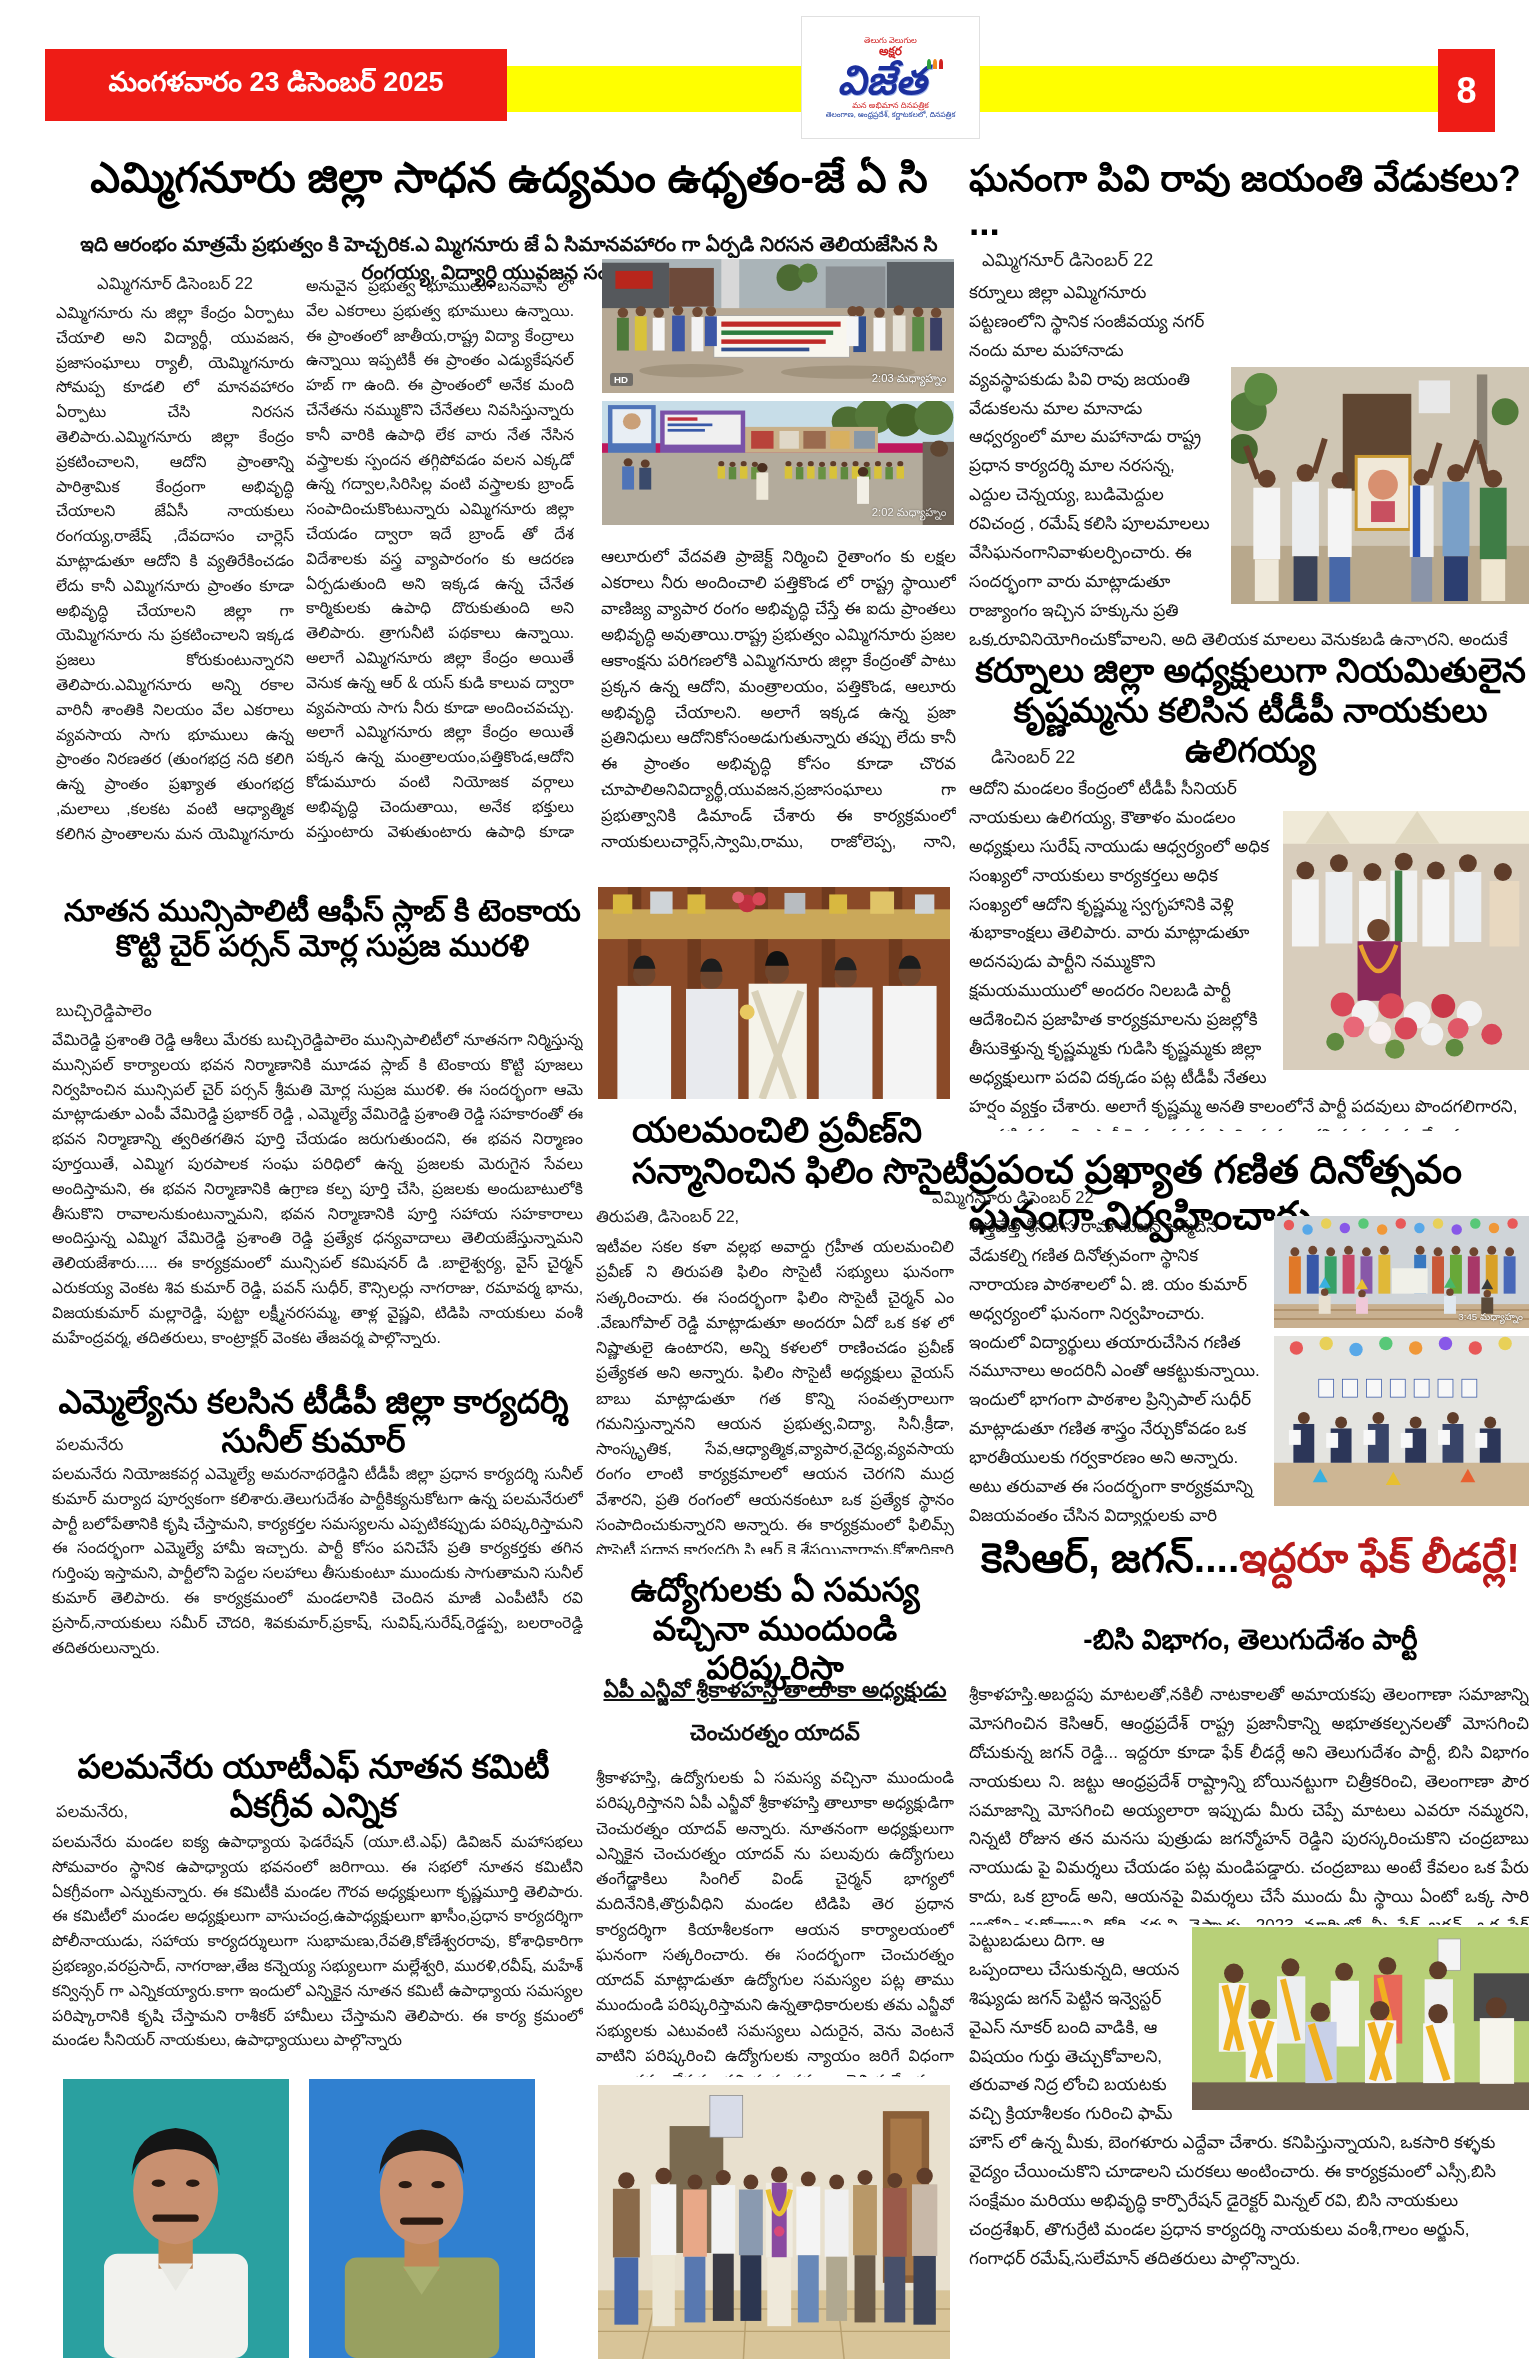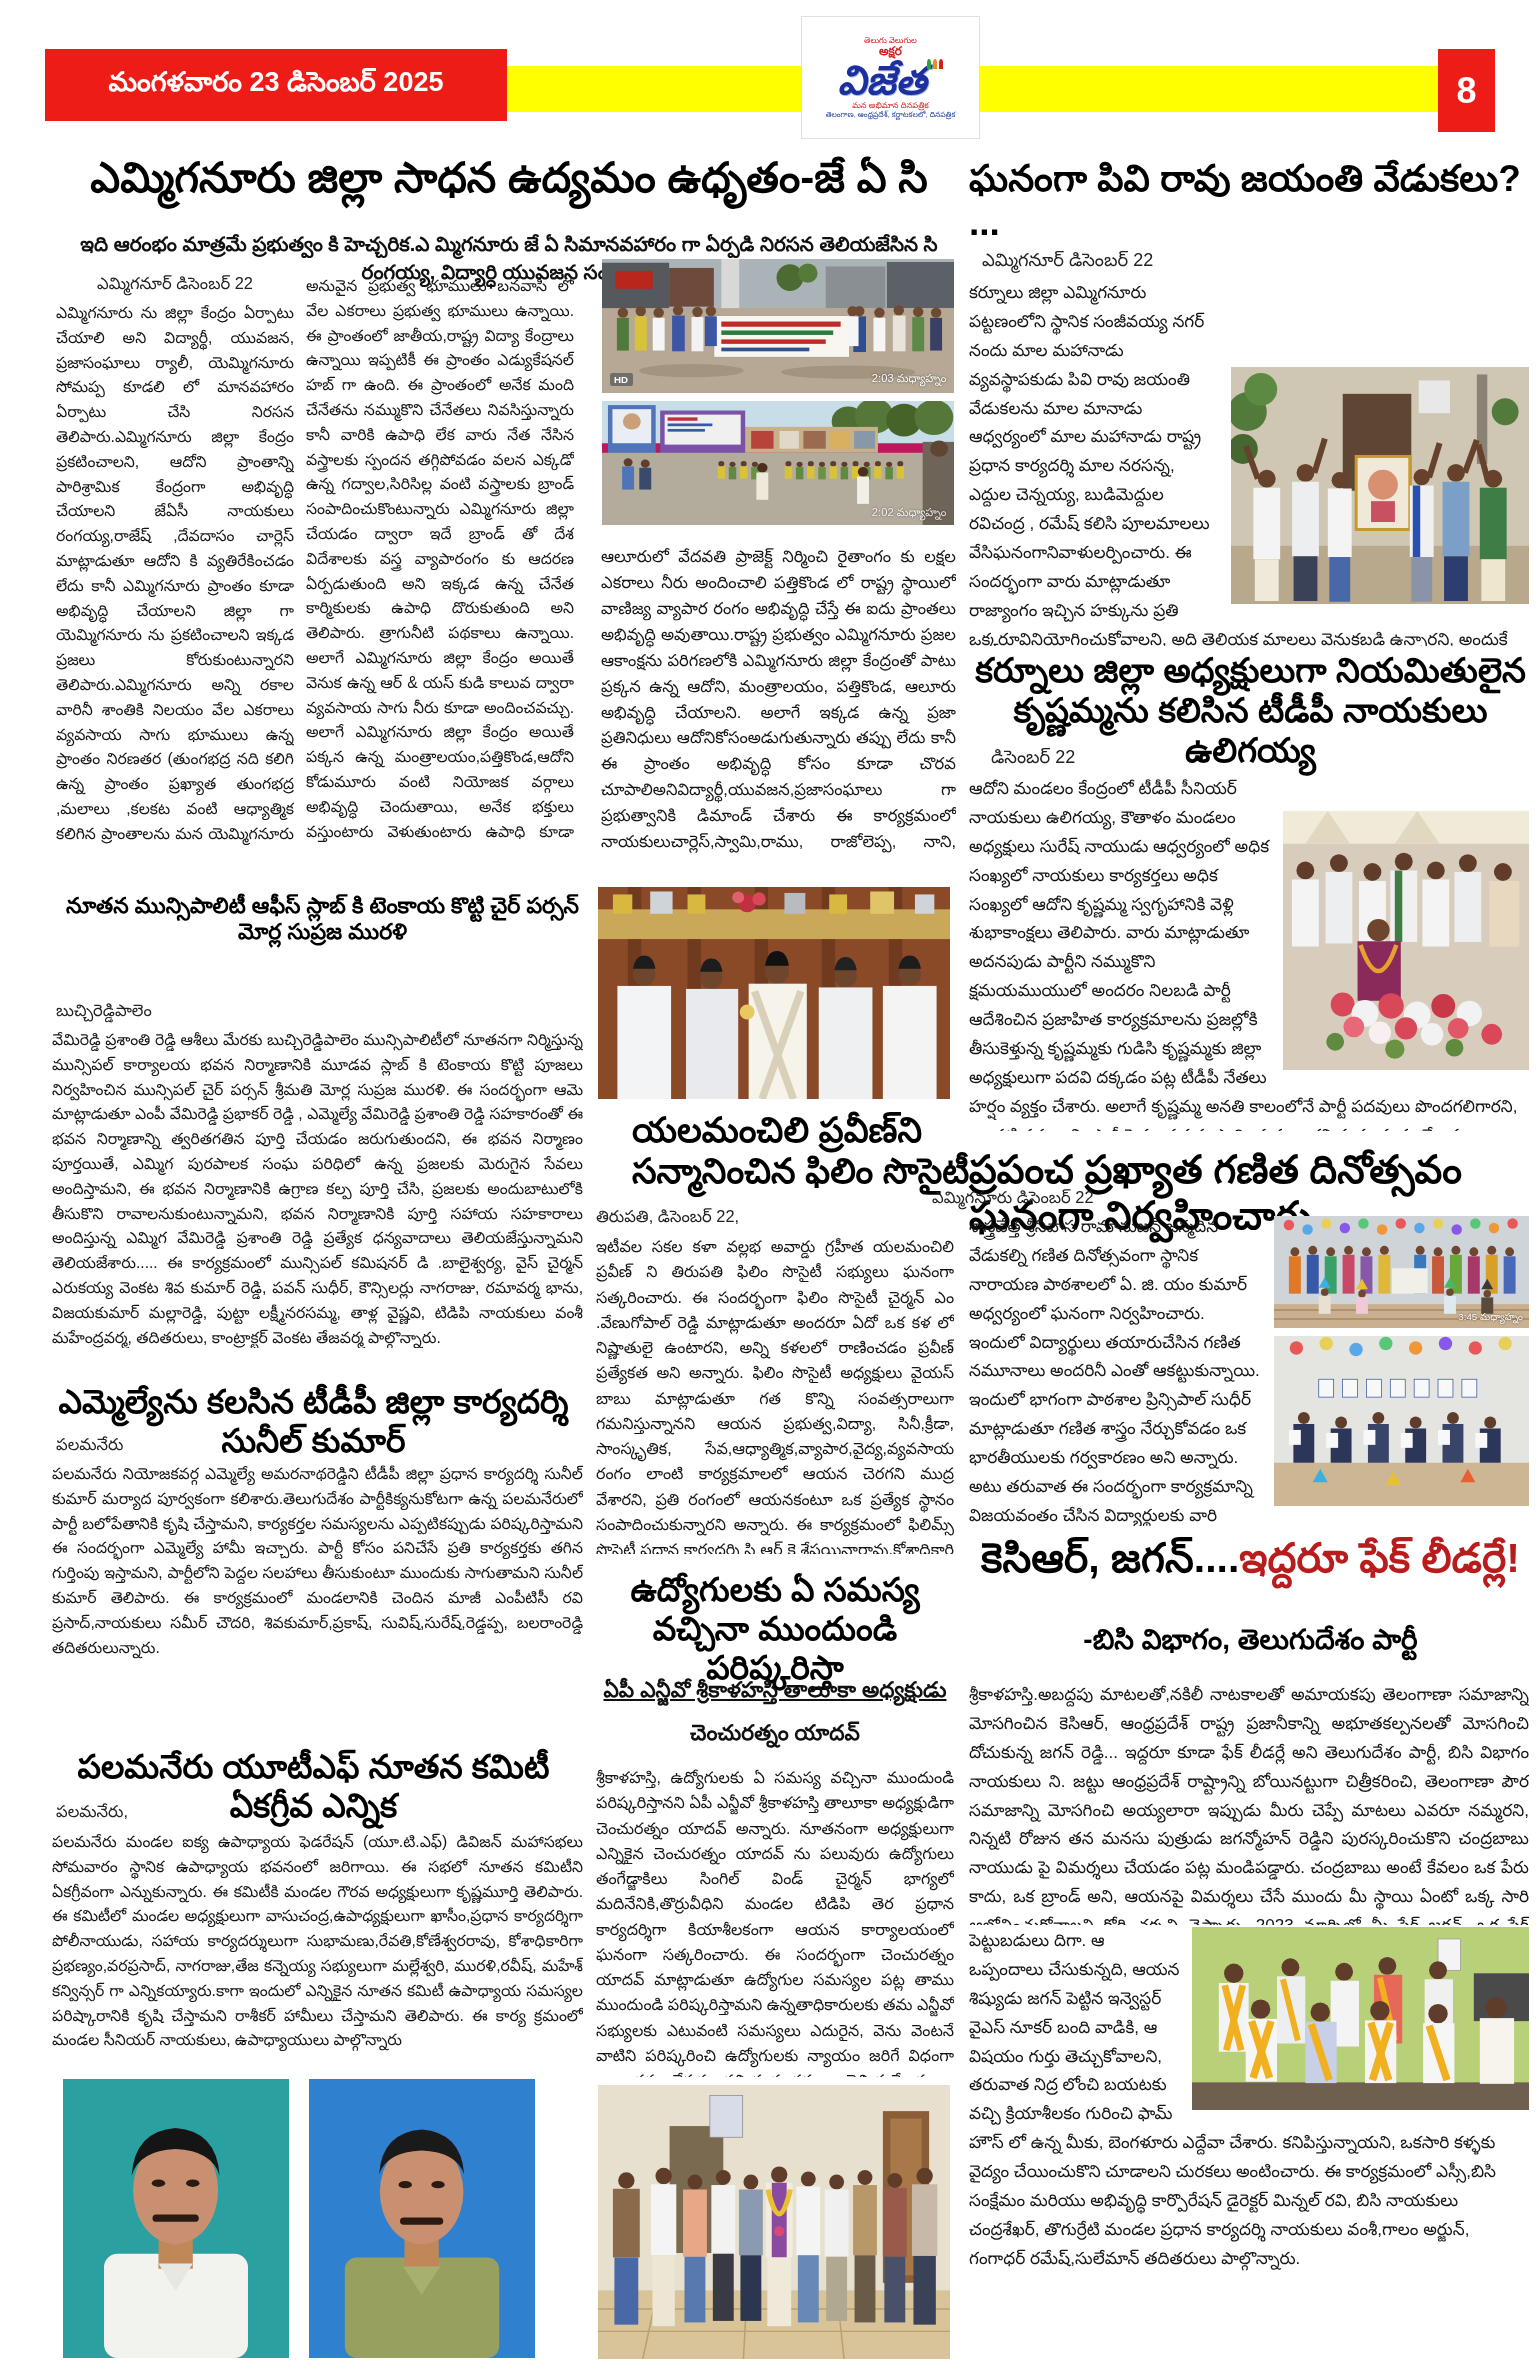--- a/index.html
+++ b/index.html
@@ -178,21 +178,21 @@
       <circle cx="350" cy="104" r="7" fill="#4a2f20"></circle>
         <rect x="342" y="111" width="16" height="40" fill="#f2efe6"></rect>
       <rect x="430" y="60" width="42" height="122" fill="#6f6458"></rect>
       <circle cx="452" cy="70" r="12" fill="#5f4632"></circle>
     </svg>
     <span class="ph-overlay" style="right:7.5px;bottom:4.5px;opacity:.85;">2:02 మధ్యాహ్నం</span>
   </div>
 
   <div class="abs jtext ctext" style="left:601px;top:544px;width:355px;height:313px;font-size:16.4px;">ఆలూరులో వేదవతి ప్రాజెక్ట్ నిర్మించి రైతాంగం కు లక్షల ఎకరాలు నీరు అందించాలి పత్తికొండ లో రాష్ట్ర స్థాయిలో వాణిజ్య వ్యాపార రంగం అభివృద్ధి చేస్తే ఈ ఐదు ప్రాంతలు అభివృద్ధి అవుతాయి.రాష్ట్ర ప్రభుత్వం ఎమ్మిగనూరు ప్రజల ఆకాంక్షను పరిగణలోకి ఎమ్మిగనూరు జిల్లా కేంద్రంతో పాటు ప్రక్కన ఉన్న ఆదోని, మంత్రాలయం, పత్తికొండ, ఆలూరు అభివృద్ధి చేయాలని. అలాగే ఇక్కడ ఉన్న ప్రజా ప్రతినిధులు ఆదోనికోసంఅడుగుతున్నారు తప్పు లేదు కానీ ఈ ప్రాంతం అభివృద్ధి కోసం కూడా చొరవ చూపాలిఅనివిద్యార్థీ,యువజన,ప్రజాసంఘాలు గా ప్రభుత్వానికి డిమాండ్ చేశారు ఈ కార్యక్రమంలో నాయకులుచార్లెస్,స్వామి,రాము, రాజోలెప్ప, నాని, గోవింద్,లక్ష్మీనారాయణ,తదితరులు పాల్గొన్నారు</div>
 
-  <div class="abs head center" style="left:45px;top:893px;width:555px;font-size:22px;">నూతన మున్సిపాలిటీ ఆఫీస్ స్లాబ్ కి టెంకాయ కొట్టి చైర్ పర్సన్ మోర్ల సుప్రజ మురళి</div>
+  <div class="abs head center" style="left:45px;top:893px;width:555px;font-size:30px;">నూతన మున్సిపాలిటీ ఆఫీస్ స్లాబ్ కి టెంకాయ కొట్టి చైర్ పర్సన్ మోర్ల సుప్రజ మురళి</div>
   <div class="abs dateline" style="left:56px;top:1001px;width:298px;">బుచ్చిరెడ్డిపాలెం</div>
   <div class="abs jtext" style="left:52px;top:1028px;width:531px;height:320px;">వేమిరెడ్డి ప్రశాంతి రెడ్డి ఆశీలు మేరకు బుచ్చిరెడ్డిపాలెం మున్సిపాలిటీలో నూతనగా నిర్మిస్తున్న మున్సిపల్ కార్యాలయ భవన నిర్మాణానికి మూడవ స్లాబ్ కి టెంకాయ కొట్టి పూజలు నిర్వహించిన మున్సిపల్ చైర్ పర్సన్ శ్రీమతి మోర్ల సుప్రజ మురళి. ఈ సందర్భంగా ఆమె మాట్లాడుతూ ఎంపీ వేమిరెడ్డి ప్రభాకర్ రెడ్డి , ఎమ్మెల్యే వేమిరెడ్డి ప్రశాంతి రెడ్డి సహకారంతో ఈ భవన నిర్మాణాన్ని త్వరితగతిన పూర్తి చేయడం జరుగుతుందని, ఈ భవన నిర్మాణం పూర్తయితే, ఎమ్మిగ పురపాలక సంఘ పరిధిలో ఉన్న ప్రజలకు మెరుగైన సేవలు అందిస్తామని, ఈ భవన నిర్మాణానికి ఉగ్రాణ కల్ప పూర్తి చేసి, ప్రజలకు అందుబాటులోకి తీసుకొని రావాలనుకుంటున్నామని, భవన నిర్మాణానికి పూర్తి సహాయ సహకారాలు అందిస్తున్న ఎమ్మిగ వేమిరెడ్డి ప్రశాంతి రెడ్డి ప్రత్యేక ధన్యవాదాలు తెలియజేస్తున్నామని తెలియజేశారు..... ఈ కార్యక్రమంలో మున్సిపల్ కమిషనర్ డి .బాలైశ్వర్య, వైస్ చైర్మన్ ఎరుకయ్య వెంకట శివ కుమార్ రెడ్డి, పవన్ సుధీర్, కౌన్సిలర్లు నాగరాజు, రమావర్మ భాను, విజయకుమార్ మల్లారెడ్డి, పుట్టా లక్ష్మీనరసమ్మ, తాళ్ల వైష్ణవి, టిడిపి నాయకులు వంశీ మహేంద్రవర్మ, తదితరులు, కాంట్రాక్టర్ వెంకట తేజవర్మ పాల్గొన్నారు.</div>
 
   <div class="abs head center" style="left:45px;top:1383px;width:537px;font-size:33px;">ఎమ్మెల్యేను కలసిన టీడీపీ జిల్లా కార్యదర్శి సునీల్ కుమార్</div>
   <div class="abs dateline" style="left:56px;top:1435px;width:298px;">పలమనేరు</div>
   <div class="abs jtext" style="left:52px;top:1462px;width:531px;height:244px;">పలమనేరు నియోజకవర్గ ఎమ్మెల్యే అమరనాథరెడ్డిని టీడీపీ జిల్లా ప్రధాన కార్యదర్శి సునీల్ కుమార్ మర్యాద పూర్వకంగా కలిశారు.తెలుగుదేశం పార్టీకిక్యనుకోటగా ఉన్న పలమనేరులో పార్టీ బలోపేతానికి కృషి చేస్తామని, కార్యకర్తల సమస్యలను ఎప్పటికప్పుడు పరిష్కరిస్తామని ఈ సందర్భంగా ఎమ్మెల్యే హామీ ఇచ్చారు. పార్టీ కోసం పనిచేసే ప్రతి కార్యకర్తకు తగిన గుర్తింపు ఇస్తామని, పార్టీలోని పెద్దల సలహాలు తీసుకుంటూ ముందుకు సాగుతామని సునీల్ కుమార్ తెలిపారు. ఈ కార్యక్రమంలో మండలానికి చెందిన మాజీ ఎంపీటిసీ రవి ప్రసాద్,నాయకులు సమీర్ చౌదరి, శివకుమార్,ప్రకాష్, సువిష్,సురేష్,రెడ్డప్ప, బలరాంరెడ్డి తదితరులున్నారు.</div>
 
   <div class="abs head center" style="left:45px;top:1748px;width:537px;font-size:33px;">పలమనేరు యూటీఎఫ్ నూతన కమిటీ ఏకగ్రీవ ఎన్నిక</div>
   <div class="abs dateline" style="left:56px;top:1802px;width:298px;">పలమనేరు,</div>
   <div class="abs jtext" style="left:52px;top:1830px;width:531px;height:231px;">పలమనేరు మండల ఐక్య ఉపాధ్యాయ ఫెడరేషన్ (యూ.టి.ఎఫ్) డివిజన్ మహాసభలు సోమవారం స్థానిక ఉపాధ్యాయ భవనంలో జరిగాయి. ఈ సభలో నూతన కమిటీని ఏకగ్రీవంగా ఎన్నుకున్నారు. ఈ కమిటీకి మండల గౌరవ అధ్యక్షులుగా కృష్ణమూర్తి తెలిపారు. ఈ కమిటీలో మండల అధ్యక్షులుగా వాసుచంద్ర,ఉపాధ్యక్షులుగా ఖాసీం,ప్రధాన కార్యదర్శిగా పోలీనాయుడు, సహాయ కార్యదర్శులుగా సుభామణు,రేవతి,కోణేశ్వరరావు, కోశాధికారిగా ప్రభణ్యం,వరప్రసాద్, నాగరాజు,తేజ కన్నెయ్య సభ్యులుగా మల్లేశ్వరి, మురళి,రవీష్, మహేశ్ కన్విన్సర్ గా ఎన్నికయ్యారు.కాగా ఇందులో ఎన్నికైన నూతన కమిటీ ఉపాధ్యాయ సమస్యల పరిష్కారానికి కృషి చేస్తామని రాశీకర్ హామీలు చేస్తామని తెలిపారు. ఈ కార్య క్రమంలో మండల సీనియర్ నాయకులు, ఉపాధ్యాయులు పాల్గొన్నారు</div>

